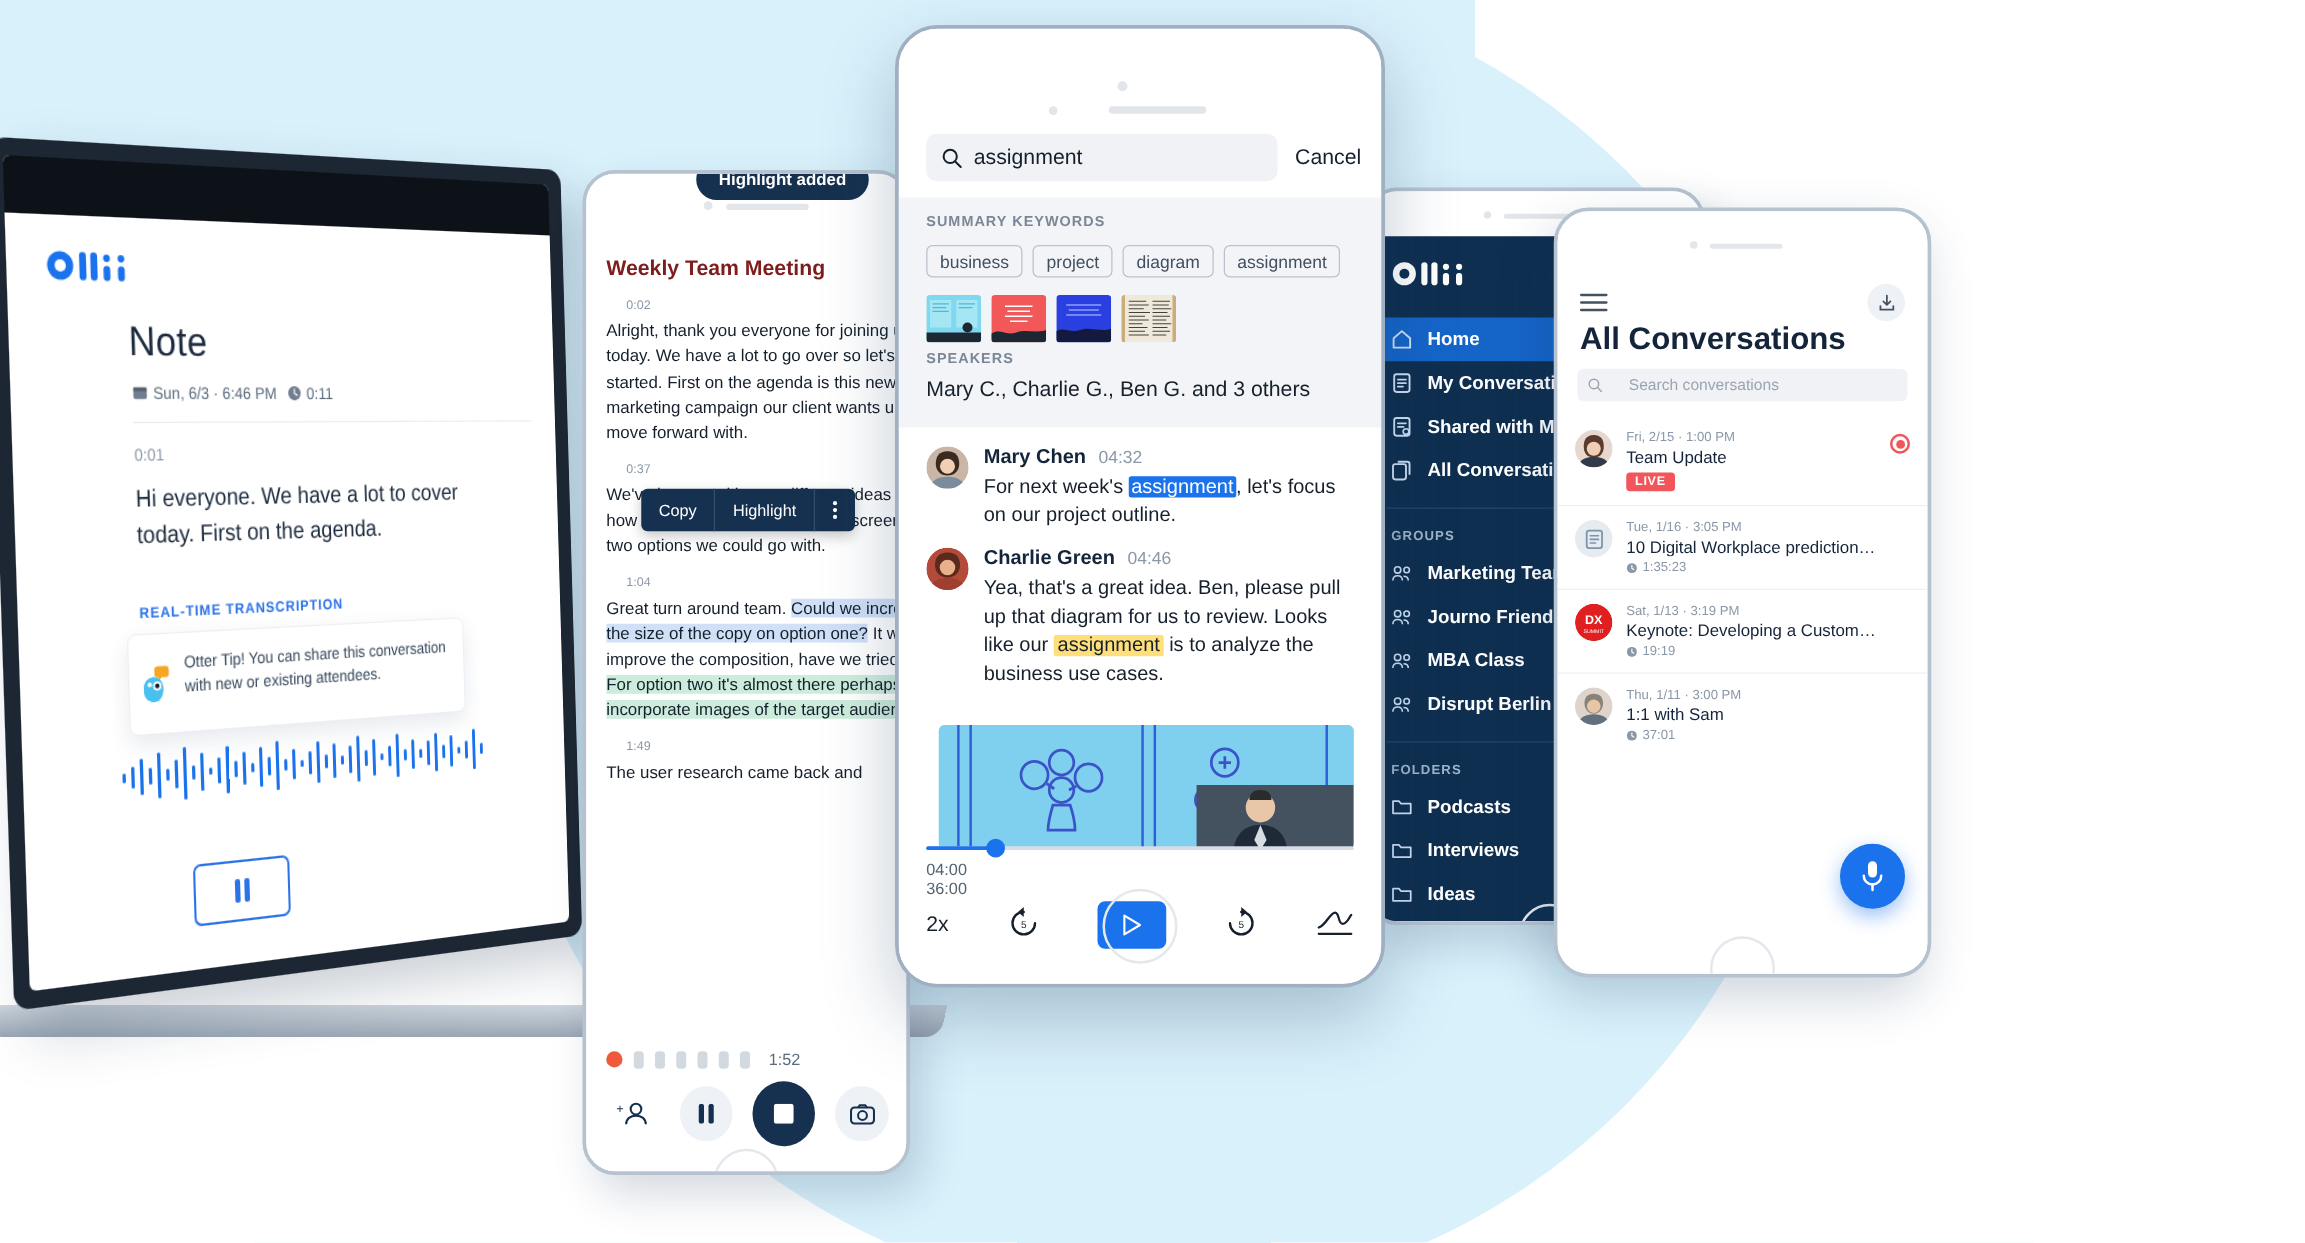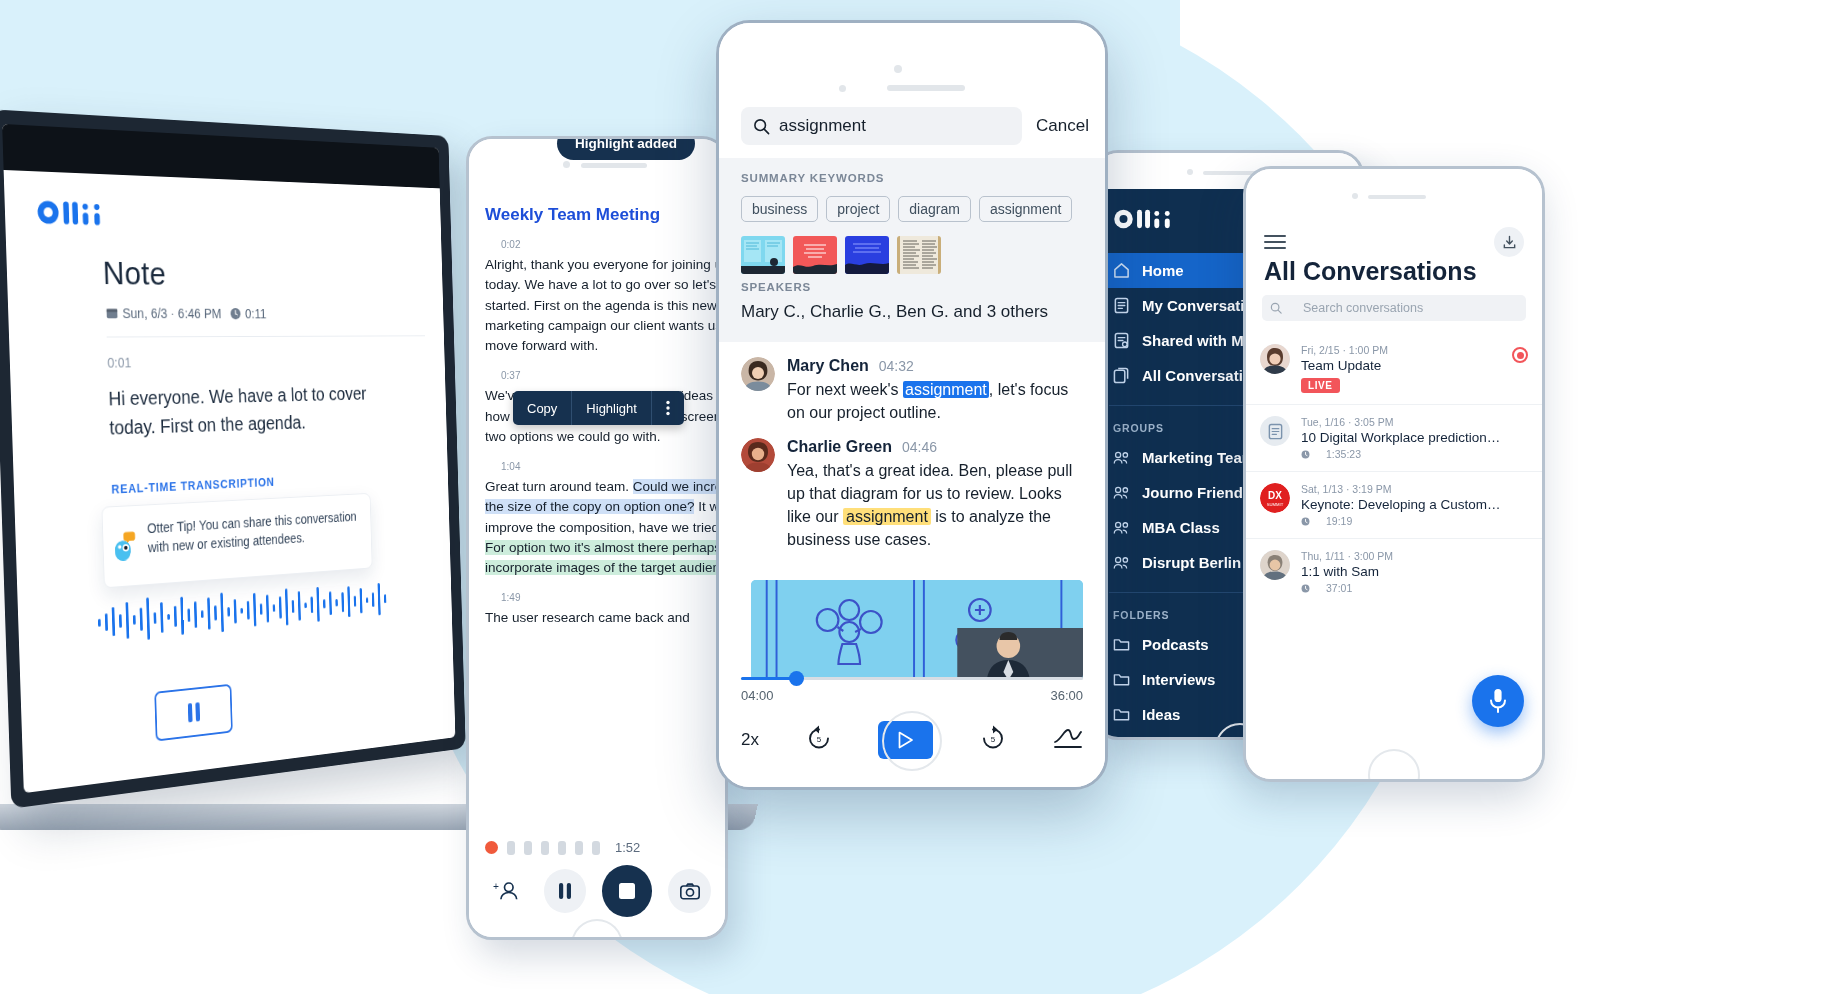--- a/index.html
+++ b/index.html
@@ -52,21 +52,21 @@
   #laptop-base { position:absolute; left:-2px; top:694px; width:760px; height:26px;
                  background:linear-gradient(180deg,#cfd6de,#9aa6b4); border-radius:0 0 12px 12px;
                  transform: perspective(1400px) rotateX(10deg) skewX(-18deg); transform-origin:left top; }
 
   
   #tablet { left:466px; top:136px; width:262px; height:804px; z-index:3; }
   #tablet-body { width:100%; height:100%; background:#fff; border:3px solid #b6c2cf;
                  border-radius:26px; box-shadow:10px 16px 34px rgba(20,50,90,.18); overflow:hidden; position:relative; }
   #tablet-screen { position:absolute; inset:0; background:#fff; }
   #tablet-content { position:absolute; left:16px; right:0; top:66px; bottom:0; overflow:hidden; }
-  .tb-title { font-size:17px; font-weight:700; color:#1d4ed8; }
+  .tb-title { font-size:17px; font-weight:700; color:#7f1d1d; }
   .tb-ts { font-size:10px; color:#8a97a8; margin:14px 16px 5px; }
   .tb-p { font-size:13.5px; color:#16202c; line-height:1.5; width:275px; }
   #highlight-toast { position:absolute; left:88px; top:-12px; background:#16314f; color:#fff;
                      font-size:13.5px; font-weight:600; padding:9px 18px; border-radius:20px; white-space:nowrap; z-index:5; }
   #ctx-menu { position:absolute; left:44px; top:252px; height:34px; background:#16314f; border-radius:5px;
               display:flex; align-items:stretch; color:#fff; font-size:13px; z-index:6; box-shadow:0 4px 10px rgba(0,0,0,.22); }
   #ctx-menu > div { display:flex; align-items:center; padding:0 14px; }
   #ctx-menu .sep { width:1px; background:#2f4e70; padding:0; }
   .hl-blue { background:#cfe0f7; }
   .hl-green { background:#cdeddc; }
@@ -103,21 +103,21 @@
   .msg-name { font-size:16px; font-weight:700; color:#14243a; }
   .msg-time { font-size:14px; color:#8a97a8; }
   .msg-text { font-size:16px; color:#16202c; line-height:1.42; margin-top:4px; }
   .mark-blue { background:#1a73ec; color:#fff; padding:0 2px; border-radius:2px; }
   .mark-yellow { background:#ffdf7a; padding:0 3px; border-radius:2px; }
   #pc-video { position:absolute; left:32px; right:22px; top:557px; height:100px; border-radius:5px; overflow:hidden; background:#7fcdf0; }
   #pc-seek { position:absolute; left:22px; right:22px; top:654px; }
   #seek-track { height:3px; background:#d7dde4; border-radius:2px; position:relative; }
   #seek-fill { position:absolute; left:0; top:0; height:3px; width:17%; background:#1a73ec; border-radius:2px; }
   #seek-knob { position:absolute; left:14%; top:-6px; width:15px; height:15px; border-radius:50%; background:#1a73ec; }
-  #seek-times { display:flex; justify-content:space-between; margin-top:8px; font-size:13px; color:#55636f; }
+  #seek-times { display:flex; justify-content:space-between; margin-top:8px; font-size:13px; color:#55636f;flex-direction:column; }
   #pc-controls { position:absolute; left:22px; right:22px; top:698px; display:flex; align-items:center; justify-content:space-between; }
   #speed { font-size:17px; color:#16202c; }
   #play-btn { width:55px; height:38px; border-radius:6px; background:#1a73ec; display:flex; align-items:center; justify-content:center; }
 
   
   #phone-dark { left:1092px; top:150px; width:272px; height:590px; z-index:2; }
   #pd-body { width:100%; height:100%; background:#fff; border:3px solid #b6c2cf;
              border-radius:26px; box-shadow:10px 16px 34px rgba(20,50,90,.18); overflow:hidden; position:relative; }
   #pd-sidebar { position:absolute; left:0; top:36px; bottom:0; width:186px; background:#0f2f50; padding:18px 0 0; }
   #pd-logo { margin:0 0 18px 18px; width:74px; height:24px; }
@@ -137,21 +137,21 @@
   #dl-btn { width:30px; height:30px; border-radius:50%; background:#eef1f5; display:flex; align-items:center; justify-content:center; }
   #pr-title { position:absolute; left:18px; top:88px; font-size:25px; font-weight:700; color:#14243a; }
   #pr-search { position:absolute; left:16px; right:16px; top:126px; height:26px; background:#f0f2f5;
                border-radius:5px; display:flex; align-items:center; gap:21px; padding:0 8px; }
   #pr-search-ph { font-size:12.5px; color:#9aa5b1; }
   #pr-list { position:absolute; left:0; right:0; top:164px; bottom:0; }
   .conv { display:flex; gap:11px; padding:11px 14px; border-bottom:1px solid #eef1f4; position:relative; }
   .conv-av { width:30px; height:30px; border-radius:50%; flex:none; overflow:hidden; background:#e6ebf0; display:flex; align-items:center; justify-content:center; }
   .conv-date { font-size:10.5px; color:#8a97a8; }
   .conv-title { font-size:13.5px; font-weight:400; color:#14243a; margin-top:2px; white-space:nowrap; overflow:hidden; text-overflow:ellipsis; max-width:200px; }
-  .conv-dur { font-size:10.5px; color:#8a97a8; margin-top:3px; display:flex; align-items:center; gap:16px; }
+  .conv-dur { font-size:10.5px; color:#8a97a8; margin-top:3px; display:flex; align-items:center; gap:4px; }
   .live-badge { display:inline-block; margin-top:5px; background:#f2555a; color:#fff; font-size:10px; font-weight:700; letter-spacing:.6px; padding:2px 7px; border-radius:3px; }
   .rec-ring { position:absolute; right:14px; top:14px; width:16px; height:16px; border-radius:50%; border:2px solid #f2555a; display:flex; align-items:center; justify-content:center; }
   .rec-ring i { width:7px; height:7px; border-radius:50%; background:#f2555a; display:block; }
   #mic-fab { position:absolute; right:18px; bottom:52px; width:52px; height:52px; border-radius:50%;
              background:#1a73ec; box-shadow:0 6px 16px rgba(26,115,236,.45); display:flex; align-items:center; justify-content:center; }
 </style>
 </head>
 <body>
 
 <div id="stage">

